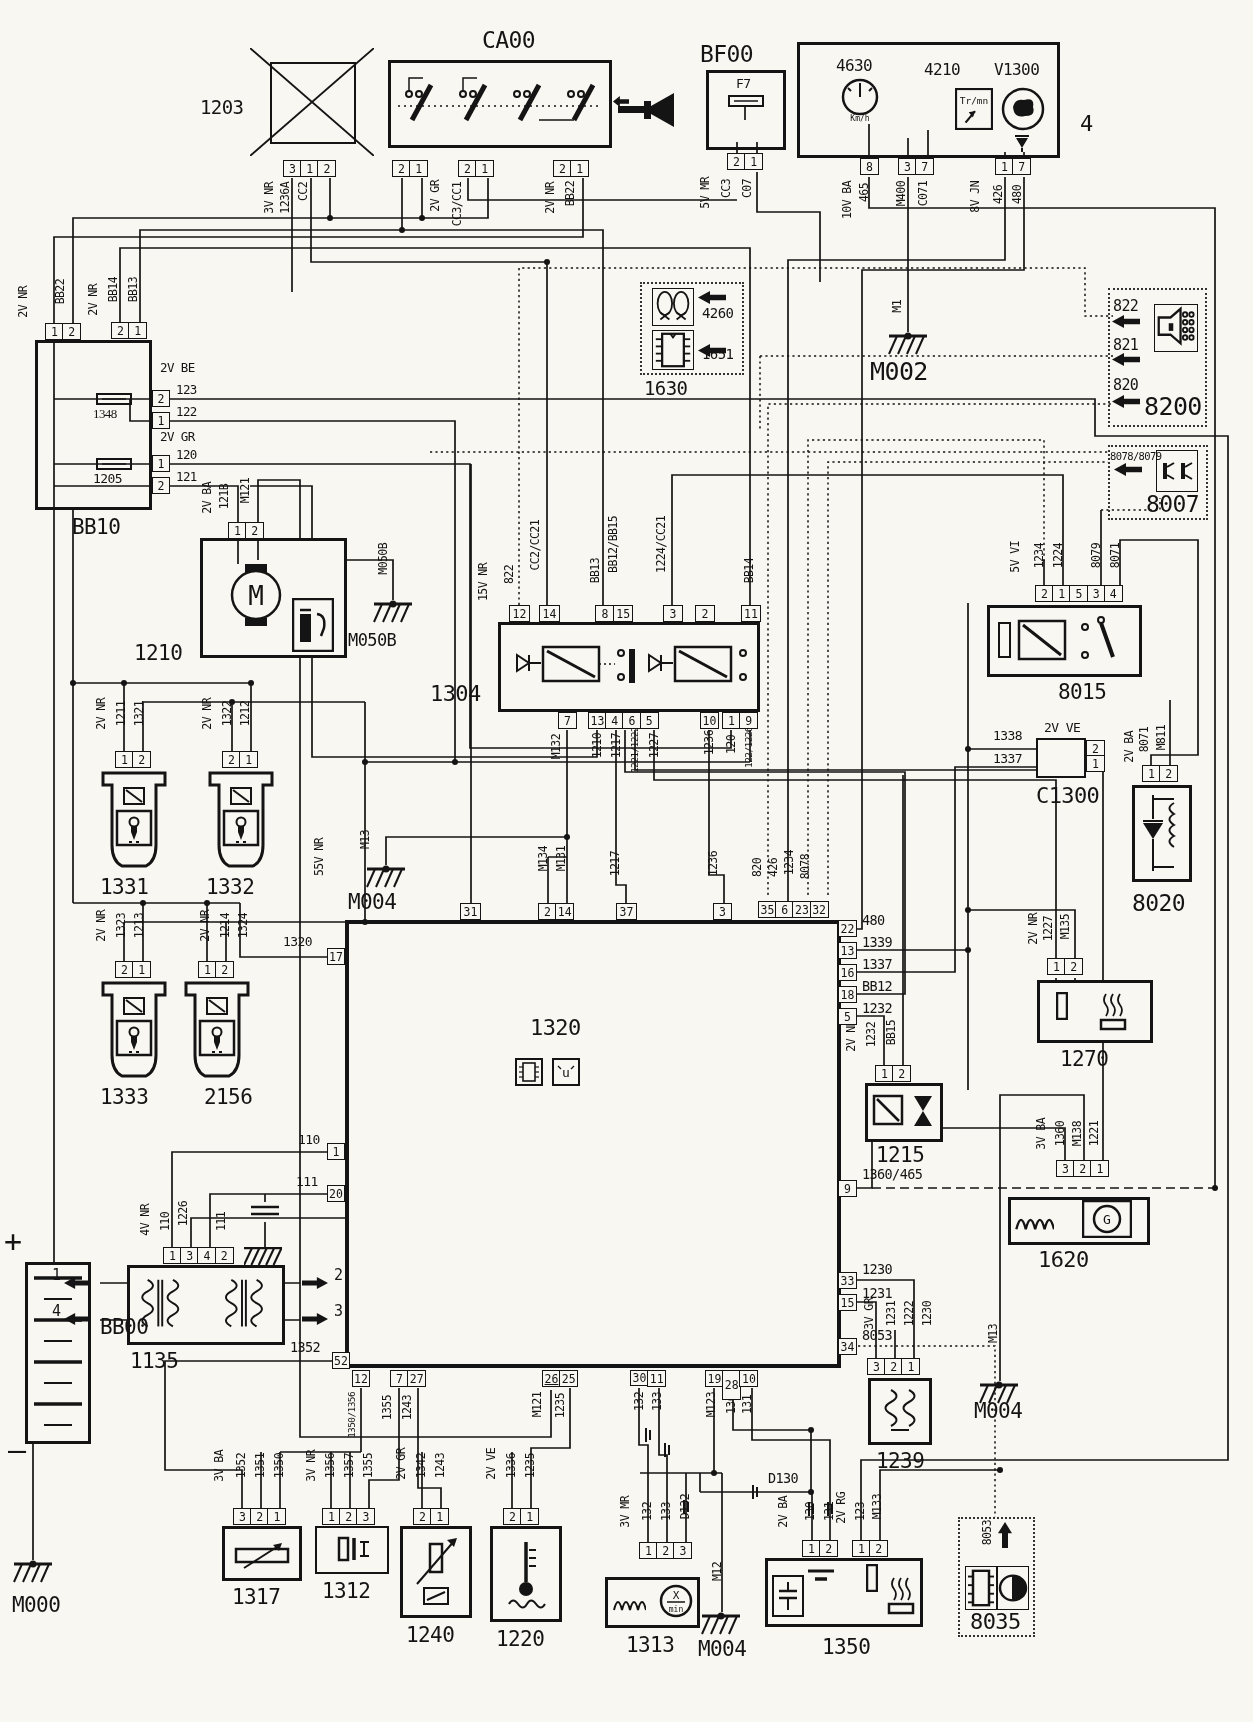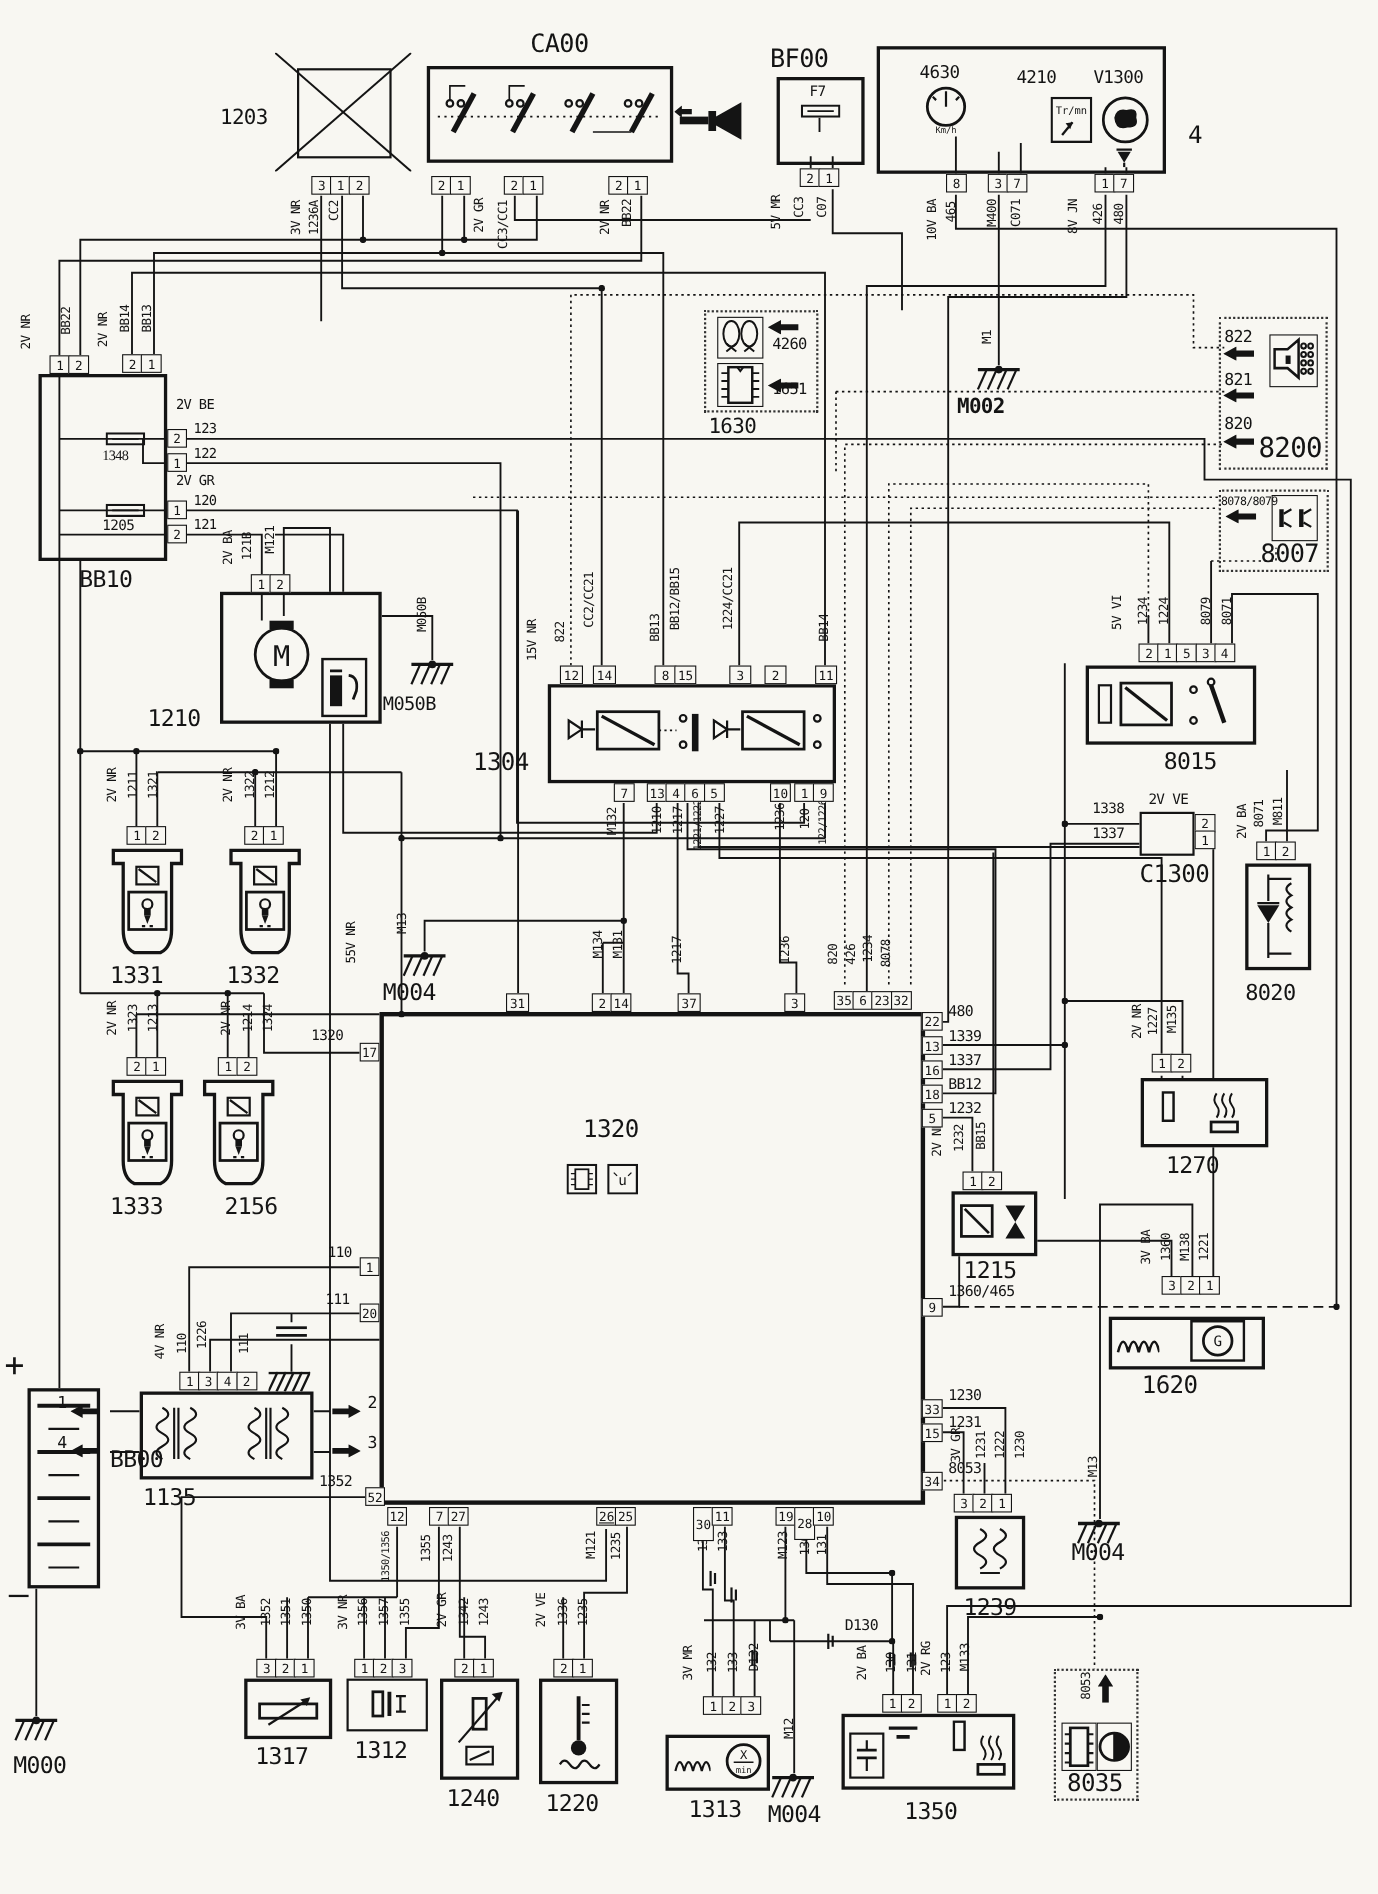--- a/index.html
+++ b/index.html
@@ -686,42 +686,42 @@
     <div class="lab" style="left: 72px; top: 518px; font-size: 21px;">BB10</div>
     <div class="lab v" style="left: 202px; top: 482px; font-size: 11.5px;">2V BA</div>
     <div class="lab v" style="left: 219px; top: 484px; font-size: 11.5px;">121B</div>
     <div class="lab v" style="left: 240px; top: 478px; font-size: 11.5px;">M121</div>
     <div class="lab" style="left: 134px; top: 644px; font-size: 21px;">1210</div>
     <div class="lab v" style="left: 378px; top: 543px; font-size: 11.5px;">M050B</div>
     <div class="lab" style="left: 348px; top: 632px; font-size: 17px;">M050B</div>
     <div class="lab" style="left: 644px; top: 379px; font-size: 19px;">1630</div>
     <div class="lab" style="left: 702px; top: 307px; font-size: 14px;">4260</div>
     <div class="lab" style="left: 702px; top: 348px; font-size: 14px;">1651</div>
-    <div class="lab" style="left: 870px; top: 360px; font-size: 19px; font-weight: bold;">M002</div>
+    <div class="lab" style="left: 870px; top: 360px; font-size: 25px;">M002</div>
     <div class="lab v" style="left: 892px; top: 300px; font-size: 11.5px;">M1</div>
     <div class="lab" style="left: 1113px; top: 299px; font-size: 15px;">822</div>
     <div class="lab" style="left: 1113px; top: 338px; font-size: 15px;">821</div>
     <div class="lab" style="left: 1113px; top: 378px; font-size: 15px;">820</div>
     <div class="lab" style="left: 1144px; top: 395px; font-size: 25px;">8200</div>
     <div class="lab" style="left: 1110px; top: 452px; font-size: 10.5px;">8078/8079</div>
     <div class="lab" style="left: 1146px; top: 494px; font-size: 23px;">8007</div>
     <div class="lab v" style="left: 1010px; top: 541px; font-size: 11.5px;">5V VI</div>
     <div class="lab v" style="left: 1034px; top: 543px; font-size: 11.5px;">1234</div>
     <div class="lab v" style="left: 1053px; top: 543px; font-size: 11.5px;">1224</div>
     <div class="lab v" style="left: 1091px; top: 543px; font-size: 11.5px;">8079</div>
     <div class="lab v" style="left: 1110px; top: 543px; font-size: 11.5px;">8071</div>
     <div class="lab" style="left: 1058px; top: 683px; font-size: 21px;">8015</div>
     <div class="lab" style="left: 993px; top: 730px; font-size: 13px;">1338</div>
     <div class="lab" style="left: 993px; top: 753px; font-size: 13px;">1337</div>
     <div class="lab" style="left: 1044px; top: 722px; font-size: 13px;">2V VE</div>
     <div class="lab" style="left: 1036px; top: 786px; font-size: 22px;">C1300</div>
     <div class="lab v" style="left: 1124px; top: 731px; font-size: 11.5px;">2V BA</div>
     <div class="lab v" style="left: 1139px; top: 727px; font-size: 11.5px;">8071</div>
     <div class="lab v" style="left: 1156px; top: 725px; font-size: 11.5px;">M811</div>
-    <div class="lab" style="left: 1132px; top: 893px; font-size: 20px;">8020</div>
+    <div class="lab" style="left: 1132px; top: 893px; font-size: 23px;">8020</div>
     <div class="lab v" style="left: 1028px; top: 913px; font-size: 11.5px;">2V NR</div>
     <div class="lab v" style="left: 1043px; top: 916px; font-size: 11.5px;">1227</div>
     <div class="lab v" style="left: 1060px; top: 914px; font-size: 11.5px;">M135</div>
     <div class="lab" style="left: 1060px; top: 1050px; font-size: 21px;">1270</div>
     <div class="lab v" style="left: 478px; top: 563px; font-size: 11.5px;">15V NR</div>
     <div class="lab v" style="left: 504px; top: 565px; font-size: 11.5px;">822</div>
     <div class="lab v" style="left: 530px; top: 520px; font-size: 11.5px;">CC2/CC21</div>
     <div class="lab v" style="left: 590px; top: 558px; font-size: 11.5px;">BB13</div>
     <div class="lab v" style="left: 608px; top: 516px; font-size: 11.5px;">BB12/BB15</div>
     <div class="lab v" style="left: 656px; top: 516px; font-size: 11.5px;">1224/CC21</div>
@@ -1020,21 +1020,21 @@
     </div>
     <div class="pins" style="left: 390px; top: 1370px;">
       <span class="pin" style="width: 19px; height: 17px;">7</span>
       <span class="pin" style="width: 19px; height: 17px;">27</span>
     </div>
     <div class="pins" style="left: 542px; top: 1370px;">
       <span class="pin" style="width: 19px; height: 17px; text-decoration: underline;">26</span>
       <span class="pin" style="width: 19px; height: 17px;">25</span>
     </div>
     <div class="pins" style="left: 630px; top: 1370px;">
-      <span class="pin" style="width: 19px; height: 31px;">30</span>
+      <span class="pin" style="width: 19px; height: 16px;">30</span>
       <span class="pin" style="width: 19px; height: 17px;">11</span>
     </div>
     <div class="pins" style="left: 705px; top: 1370px;">
       <span class="pin" style="width: 19px; height: 17px;">19</span>
       <span class="pin" style="width: 19px; height: 30px;">28</span>
       <span class="pin" style="width: 19px; height: 17px;">10</span>
     </div>
     <div class="pins" style="left: 1035px; top: 585px;">
       <span class="pin" style="width: 19px; height: 17px;">2</span>
       <span class="pin" style="width: 19px; height: 17px;">1</span>

